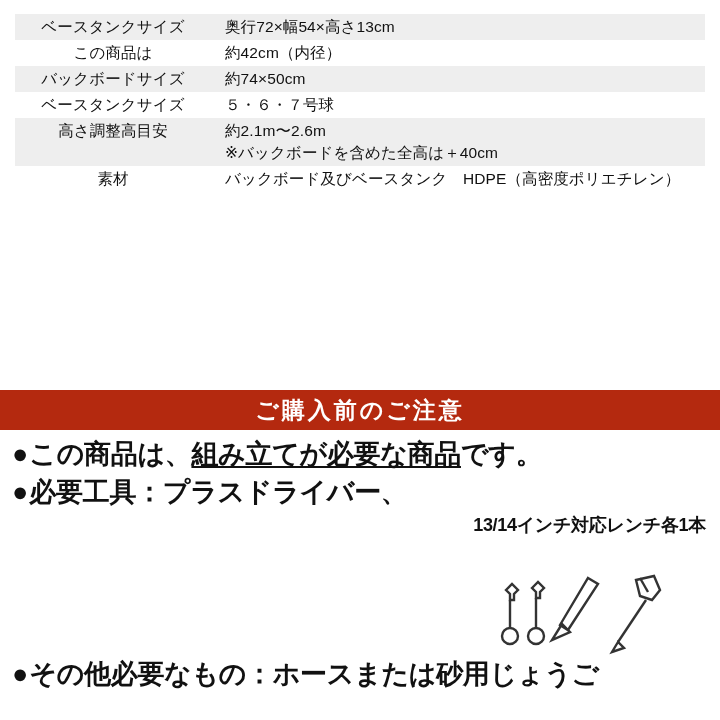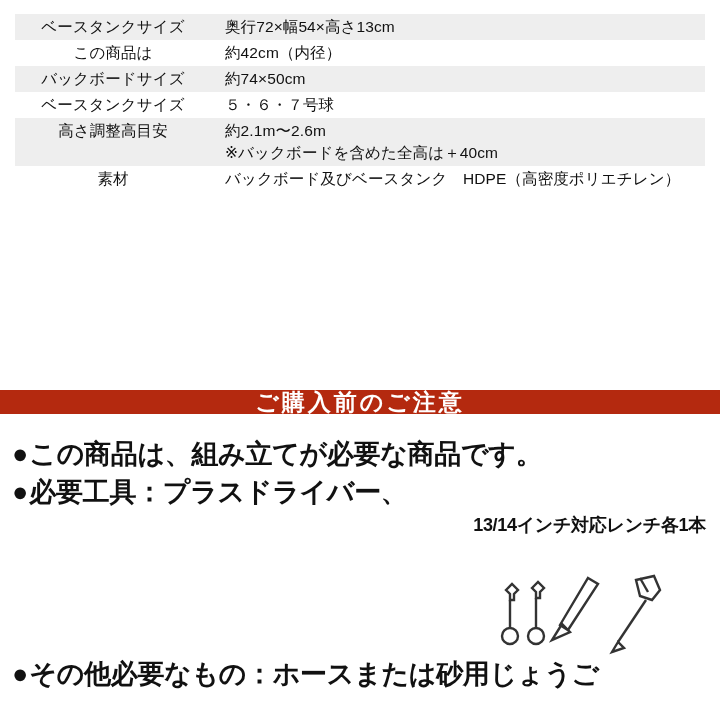--- a/index.html
+++ b/index.html
@@ -51,21 +51,21 @@
   .value-line {
     display: block;
   }
 
   
   .notice-banner {
     position: absolute;
     left: 0;
     top: 376px;
     width: 720px;
-    height: 24px;
+    height: 40px;
     background: #b4290f;
     color: #ffffff;
     display: flex;
     align-items: center;
     justify-content: center;
     font-size: 23px;
     font-weight: bold;
     letter-spacing: 3px;
   }
 
@@ -89,20 +89,21 @@
     color: #111;
   }
   .notice-text {
     font-size: 27px;
     line-height: 1.25;
     font-weight: bold;
     color: #111;
     letter-spacing: -0.3px;
   }
   .notice-text .underline {
+    text-decoration: underline;
     text-underline-offset: 3px;
   }
   .notice-sub {
     font-size: 18px;
     line-height: 1.25;
     font-weight: bold;
     color: #111;
     text-align: right;
     padding: 0 14px 0 0;
     letter-spacing: -0.3px;

